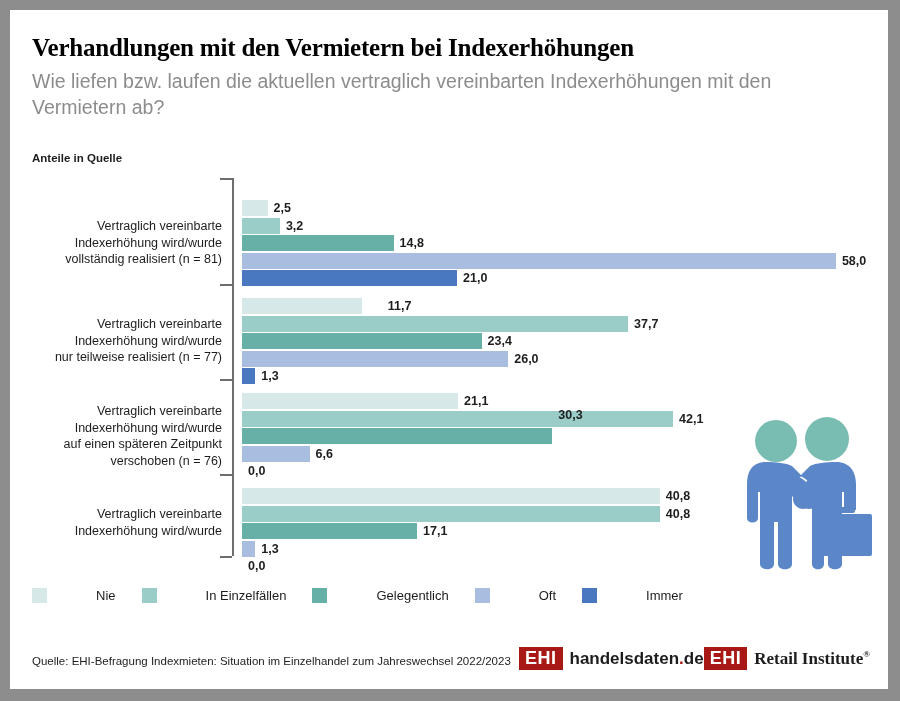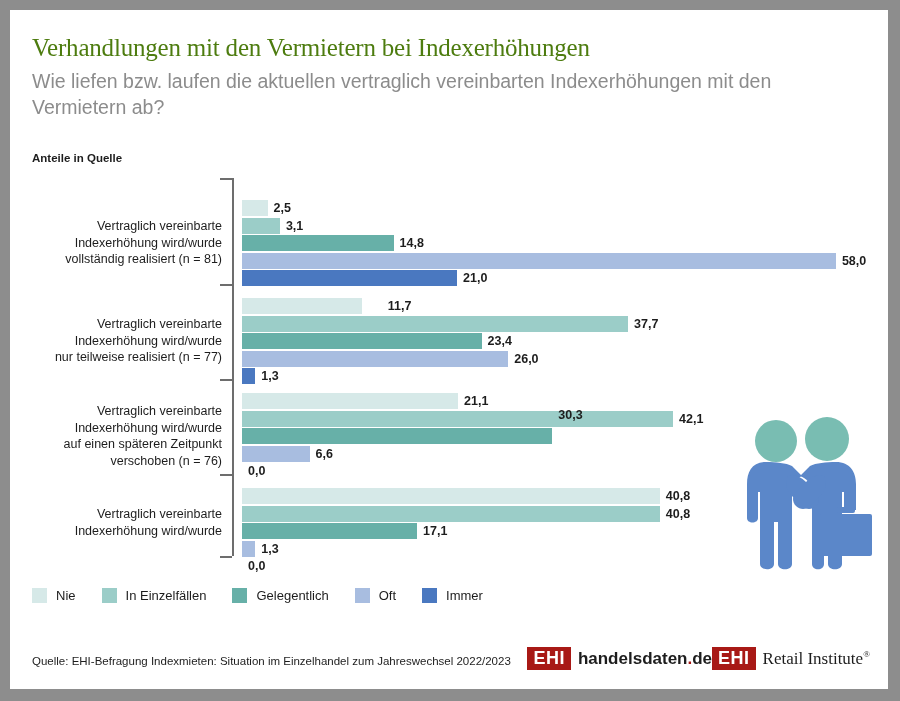--- a/index.html
+++ b/index.html
@@ -11,21 +11,21 @@
   }
   .frame{
     position:absolute;left:10px;top:10px;
     width:878px;height:679px;
     background:#ffffff;
     box-sizing:border-box;
   }
   .title{
     position:absolute;left:22px;top:24px;
     font-family:"Liberation Serif",serif;
-    font-size:25px;font-weight:normal;color:#4d7c0f;
+    font-size:25px;font-weight:bold;color:#000000;
     letter-spacing:-0.2px;
     white-space:nowrap;
   }
   .subtitle{
     position:absolute;left:22px;top:58px;width:820px;
     font-size:19.5px;color:#8c8c8c;line-height:26px;
     font-weight:normal;
   }
   .units{
     position:absolute;left:22px;top:142px;
@@ -55,21 +55,21 @@
     text-align:right;
     font-size:12.5px;color:#1d1d1d;line-height:16.5px;
     width:190px;
   }
 
   
   .legend{
     position:absolute;left:22px;top:578px;
     display:flex;align-items:center;
   }
-  .legitem{display:flex;align-items:center;margin-right:26px;}
+  .legitem{display:flex;align-items:center;margin-right:26px;gap:40px;}
   .swatch{width:15px;height:15px;display:block;}
   .legtext{font-size:13px;color:#1d1d1d;margin-left:9px;white-space:nowrap;}
 
   
   .source{
     position:absolute;left:22px;top:645px;
     font-size:11.5px;color:#1d1d1d;
   }
   .logos{position:absolute;right:18px;top:637px;display:flex;align-items:center;}
   .logo{display:flex;align-items:center;}
@@ -82,20 +82,21 @@
   }
   .logo-a{
     font-size:17px;font-weight:bold;color:#1d1d1d;margin-left:7px;
     font-family:"Liberation Sans",sans-serif;
   }
   .logo-a .dotred{color:#a81916;}
   .logo-b{
     font-size:17px;color:#1d1d1d;margin-left:7px;
     font-family:"Liberation Serif",serif;
     position:relative;
+    font-weight:bold;
   }
   .reg{font-size:9px;vertical-align:super;}
 
   
   .illus{position:absolute;left:726px;top:404px;width:140px;height:160px;}
 </style>
 </head>
 <body>
 
 <div class="frame">
@@ -112,21 +113,21 @@
       <div class="tick" style="top: 464px;"></div>
       <div class="tick" style="top: 546px;"></div>
       <div class="catlabel" style="left: 22px; top: 208.25px;">
         <div>Vertraglich vereinbarte</div>
         <div>Indexerhöhung wird/wurde</div>
         <div>vollständig realisiert (n = 81)</div>
       </div>
       <div class="bar" style="left: 232px; top: 190px; width: 25.6px; background: rgb(214, 233, 232);"></div>
       <div class="vlabel" style="left: 263.6px; top: 198px;">2,5</div>
       <div class="bar" style="left: 232px; top: 207.5px; width: 37.888px; background: rgb(155, 205, 200);"></div>
-      <div class="vlabel" style="left: 275.888px; top: 215.5px;">3,1</div>
+      <div class="vlabel" style="left: 275.888px; top: 215.5px;">3,2</div>
       <div class="bar" style="left: 232px; top: 225px; width: 151.552px; background: rgb(103, 176, 168);"></div>
       <div class="vlabel" style="left: 389.552px; top: 233px;">14,8</div>
       <div class="bar" style="left: 232px; top: 242.5px; width: 593.92px; background: rgb(168, 189, 224);"></div>
       <div class="vlabel" style="left: 831.92px; top: 250.5px;">58,0</div>
       <div class="bar" style="left: 232px; top: 260px; width: 215.04px; background: rgb(74, 120, 192);"></div>
       <div class="vlabel" style="left: 453.04px; top: 268px;">21,0</div>
       <div class="catlabel" style="left: 22px; top: 306.25px;">
         <div>Vertraglich vereinbarte</div>
         <div>Indexerhöhung wird/wurde</div>
         <div>nur teilweise realisiert (n = 77)</div>

